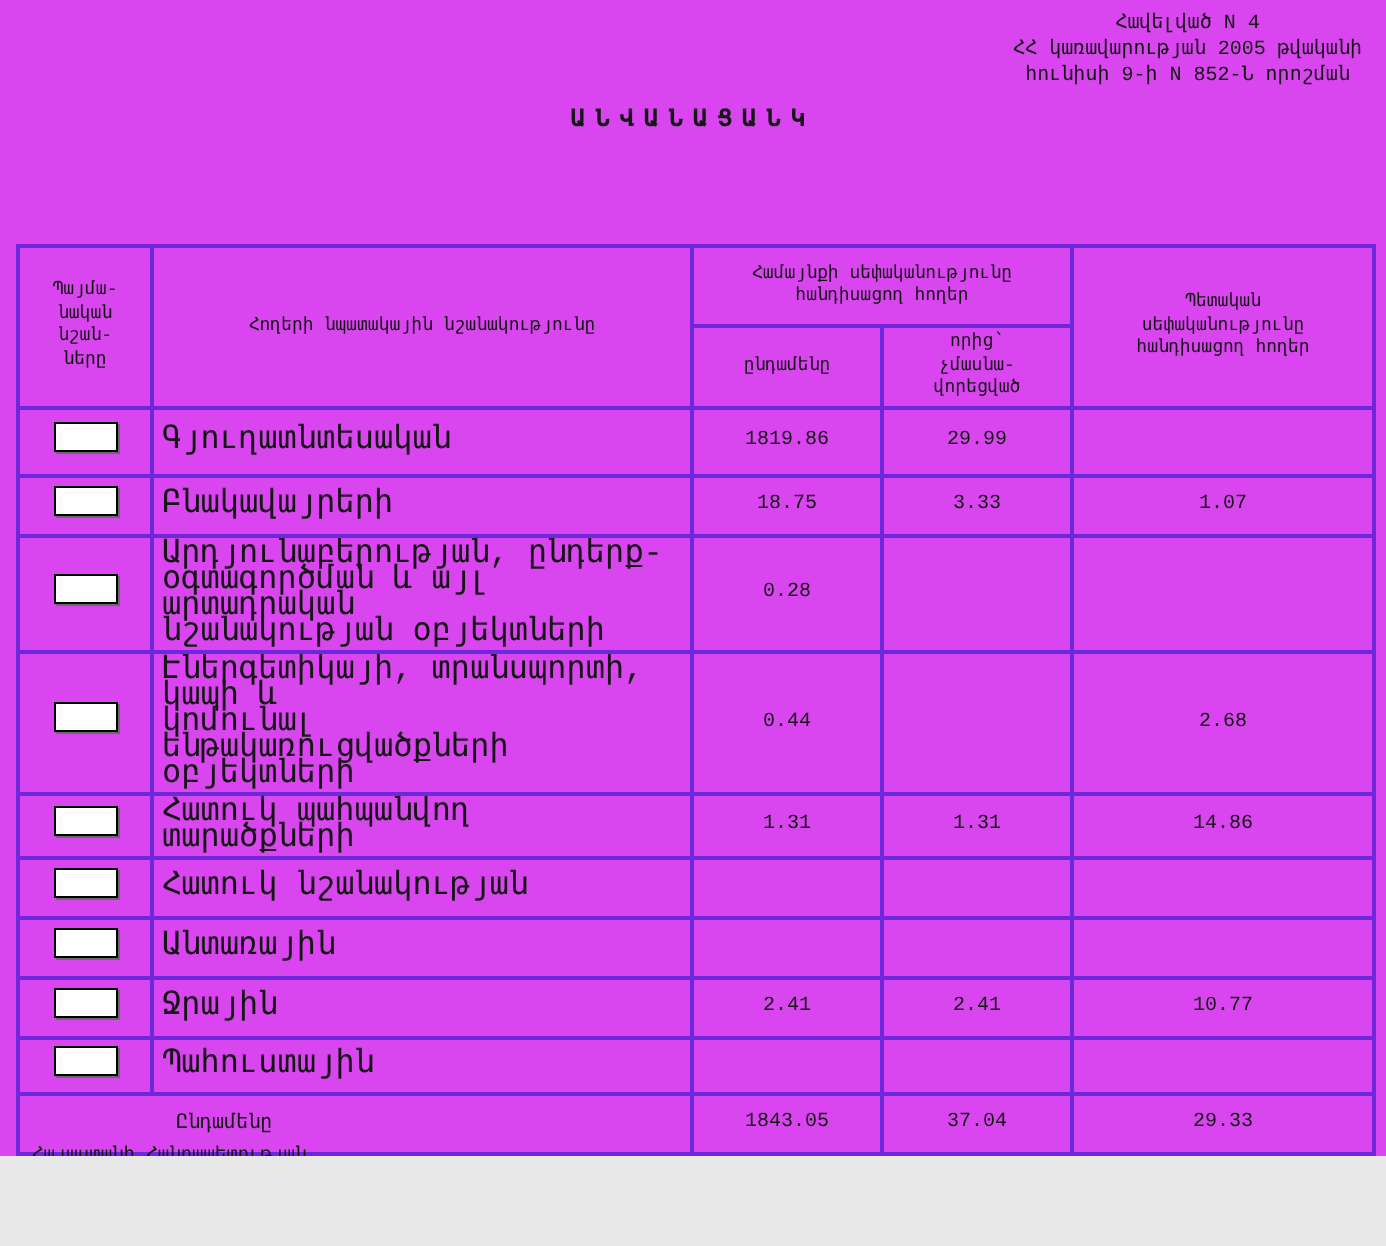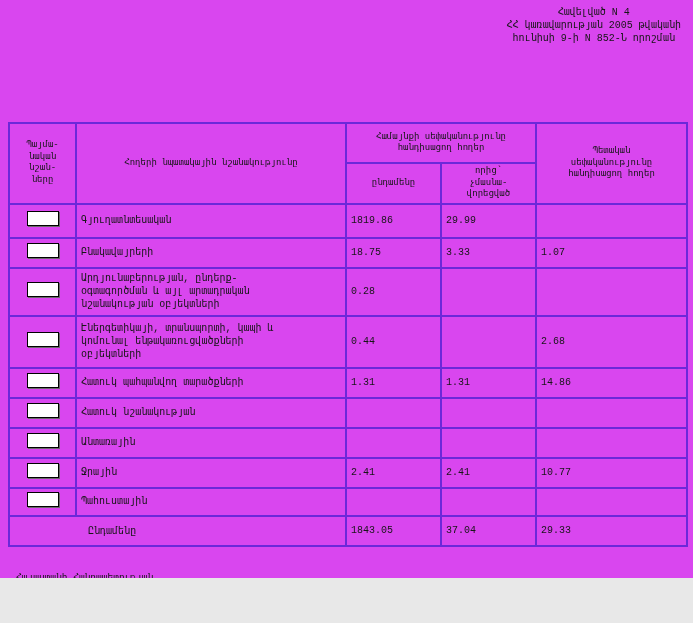--- a/index.html
+++ b/index.html
@@ -38,23 +38,23 @@
   table.land th {
     font-weight:normal; font-size:9px; text-align:center; line-height:11.5px;
   }
   td.sign-cell { text-align:center; }
   .sign-box {
     display:inline-block; width:30px; height:13px;
     background:#fff; border:1px solid #000;
     box-shadow:1px 1px 0 #6a6a6a;
   }
   td.purpose {
-    font-size:10px; text-align:left; padding-left:8px; line-height:13px;
+    font-size:16px; text-align:left; padding-left:8px; line-height:13px;
   }
-  td.num { font-size:10px; text-align:left; }
+  td.num { font-size:10px; text-align:center; }
 
   tr.total-row td {
     border-top:2.5px solid #000; font-size:10px;
   }
   tr.total-row td.label { text-align:left; padding-left:78px; }
 
   .signature {
     position:absolute; left:16px; top:572px;
     font-size:9.5px; line-height:12.5px;
   }
@@ -64,20 +64,21 @@
 </style>
 </head>
 <body>
 
 <div class="page">
 
   <div class="appendix ml">Հավելված N 4
 ՀՀ կառավարության 2005 թվականի
 հունիսի 9-ի N 852-Ն որոշման</div>
 
+  <div class="doc-title">ԱՆՎԱՆԱՑԱՆԿ</div>
 
 
   <table class="land">
     <colgroup>
       <col style="width:67px">
         <col style="width:270px">
         <col style="width:95px">
         <col style="width:95px">
         <col style="width:151px">
     </colgroup>

